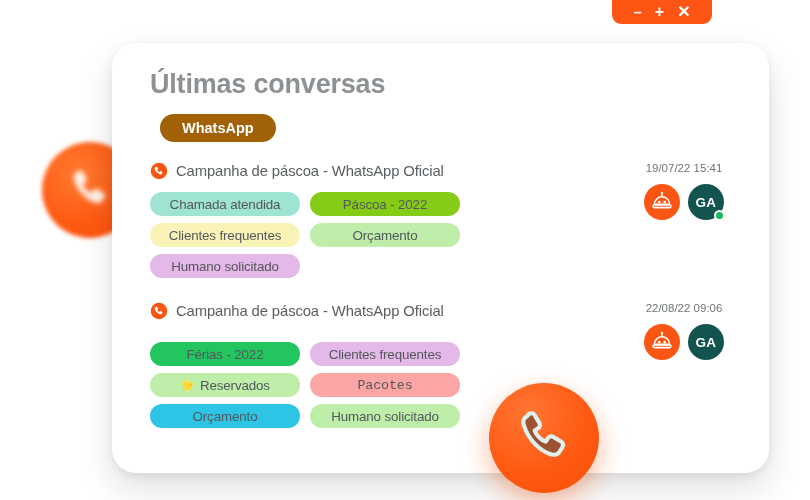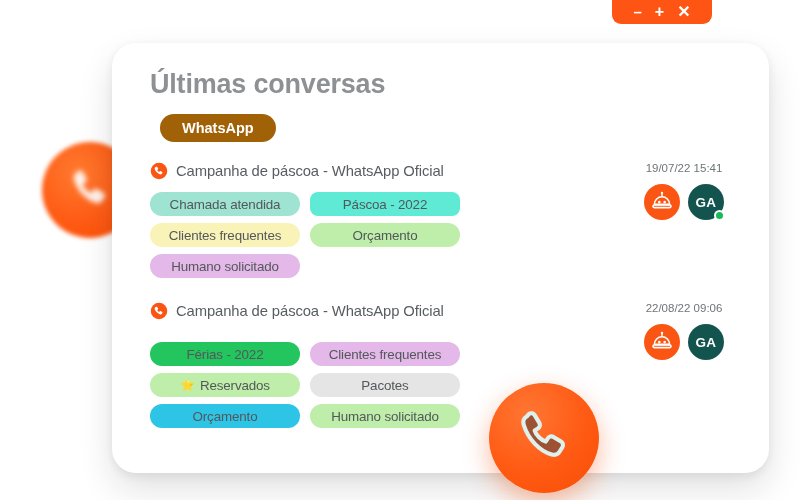--- a/index.html
+++ b/index.html
@@ -164,21 +164,21 @@
             <div class="avatar avatar-initials">
               <span>GA</span>
               <span class="online-dot"></span>
             </div>
           </div>
         </div>
 
         <div class="tag-grid" style="margin-top:12px;">
           <div class="tag-row">
             <div class="tag" style="background:#9fe3d2;">Chamada atendida</div>
-            <div class="tag" style="background:#5eead4;border-radius:8px;">Páscoa - 2022</div>
+            <div class="tag" style="background:#84cc16;">Páscoa - 2022</div>
           </div>
           <div class="tag-row">
             <div class="tag" style="background:#faf3b8;">Clientes frequentes</div>
             <div class="tag" style="background:#bfeeaa;">Orçamento</div>
           </div>
           <div class="tag-row">
             <div class="tag" style="background:#e4b8e8;">Humano solicitado</div>
           </div>
         </div>
       </div>
@@ -215,21 +215,21 @@
         <div class="tag-grid" style="margin-top:22px;">
           <div class="tag-row">
             <div class="tag" style="background:#22c55e;">Férias - 2022</div>
             <div class="tag" style="background:#e4b8e8;">Clientes frequentes</div>
           </div>
           <div class="tag-row">
             <div class="tag" style="background:#bfeeaa;">
               <span class="star">⭐</span>
               <span>Reservados</span>
             </div>
-            <div class="tag" style="background:#e5e5e5;">Pacotes</div>
+            <div class="tag" style="background:#fca5a5;font-family:Liberation Mono, monospace;">Pacotes</div>
           </div>
           <div class="tag-row">
             <div class="tag" style="background:#2ec4e6;">Orçamento</div>
             <div class="tag" style="background:#bfeeaa;">Humano solicitado</div>
           </div>
         </div>
       </div>
 
     </div>
   </div>

